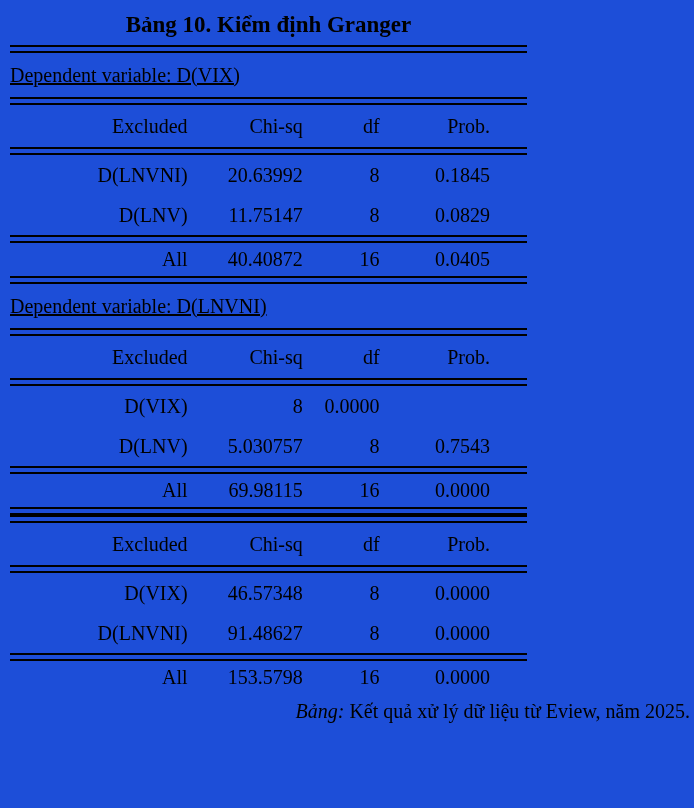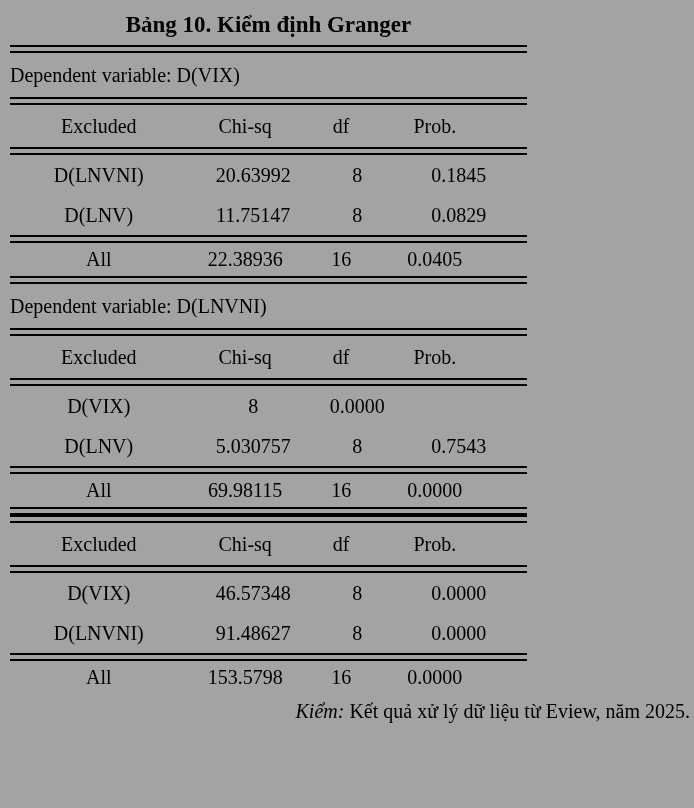--- a/index.html
+++ b/index.html
@@ -7,21 +7,21 @@
     width: 694px;
     background: #ffffff;
     font-family: "Liberation Serif", "DejaVu Serif", serif;
     color: #000000;
   }
   .doc {
     width: 694px;
     height: 808px;
     padding-top: 9px;
     overflow: hidden;
-    background: #a3a3a3;
+    background: #1d4ed8;
   }
   .title {
     width: 517px;
     margin-left: 10px;
     height: 36px;
     text-align: center;
     font-weight: bold;
     font-size: 23px;
     line-height: 32px;
   }
@@ -32,32 +32,33 @@
     border-top: 2px solid #000000;
     border-bottom: 2px solid #000000;
   }
   .dep {
     width: 517px;
     margin-left: 10px;
     height: 44px;
     display: flex;
     align-items: center;
     font-size: 20px;
+    text-decoration: underline;
   }
   .grid {
     width: 480px;
     margin-left: 10px;
     display: grid;
     grid-template-columns: 37% 24% 16% 23%;
     align-items: center;
     font-size: 20px;
   }
-  .grid > span { text-align: center; }
+  .grid > span { text-align: right; }
   .header { height: 42px; }
-  .row { height: 40px; gap: 8px; }
+  .row { height: 40px; }
   .allrow { height: 33px; }
   .source {
     width: 690px;
     margin-top: 3px;
     text-align: right;
     font-size: 20px;
     line-height: 28px;
   }
   .src-label { font-style: italic; }
 </style>
@@ -87,21 +88,21 @@
   </div>
   <div class="grid row">
     <span>D(LNV)</span>
     <span>11.75147</span>
     <span>8</span>
     <span>0.0829</span>
   </div>
   <div class="rule"></div>
   <div class="grid allrow">
     <span>All</span>
-    <span>22.38936</span>
+    <span>40.40872</span>
     <span>16</span>
     <span>0.0405</span>
   </div>
 
   <div class="rule"></div>
 
   <div class="dep">Dependent variable: D(LNVNI)</div>
   <div class="rule"></div>
   <div class="grid header">
     <span>Excluded</span>
@@ -153,16 +154,16 @@
   </div>
   <div class="rule"></div>
   <div class="grid allrow">
     <span>All</span>
     <span>153.5798</span>
     <span>16</span>
     <span>0.0000</span>
   </div>
 
   <div class="source">
-    <span class="src-label">Kiểm:</span><span> Kết quả xử lý dữ liệu từ Eview, năm 2025.</span>
+    <span class="src-label">Bảng:</span><span> Kết quả xử lý dữ liệu từ Eview, năm 2025.</span>
   </div>
 
 </div>
 
 </body></html>

